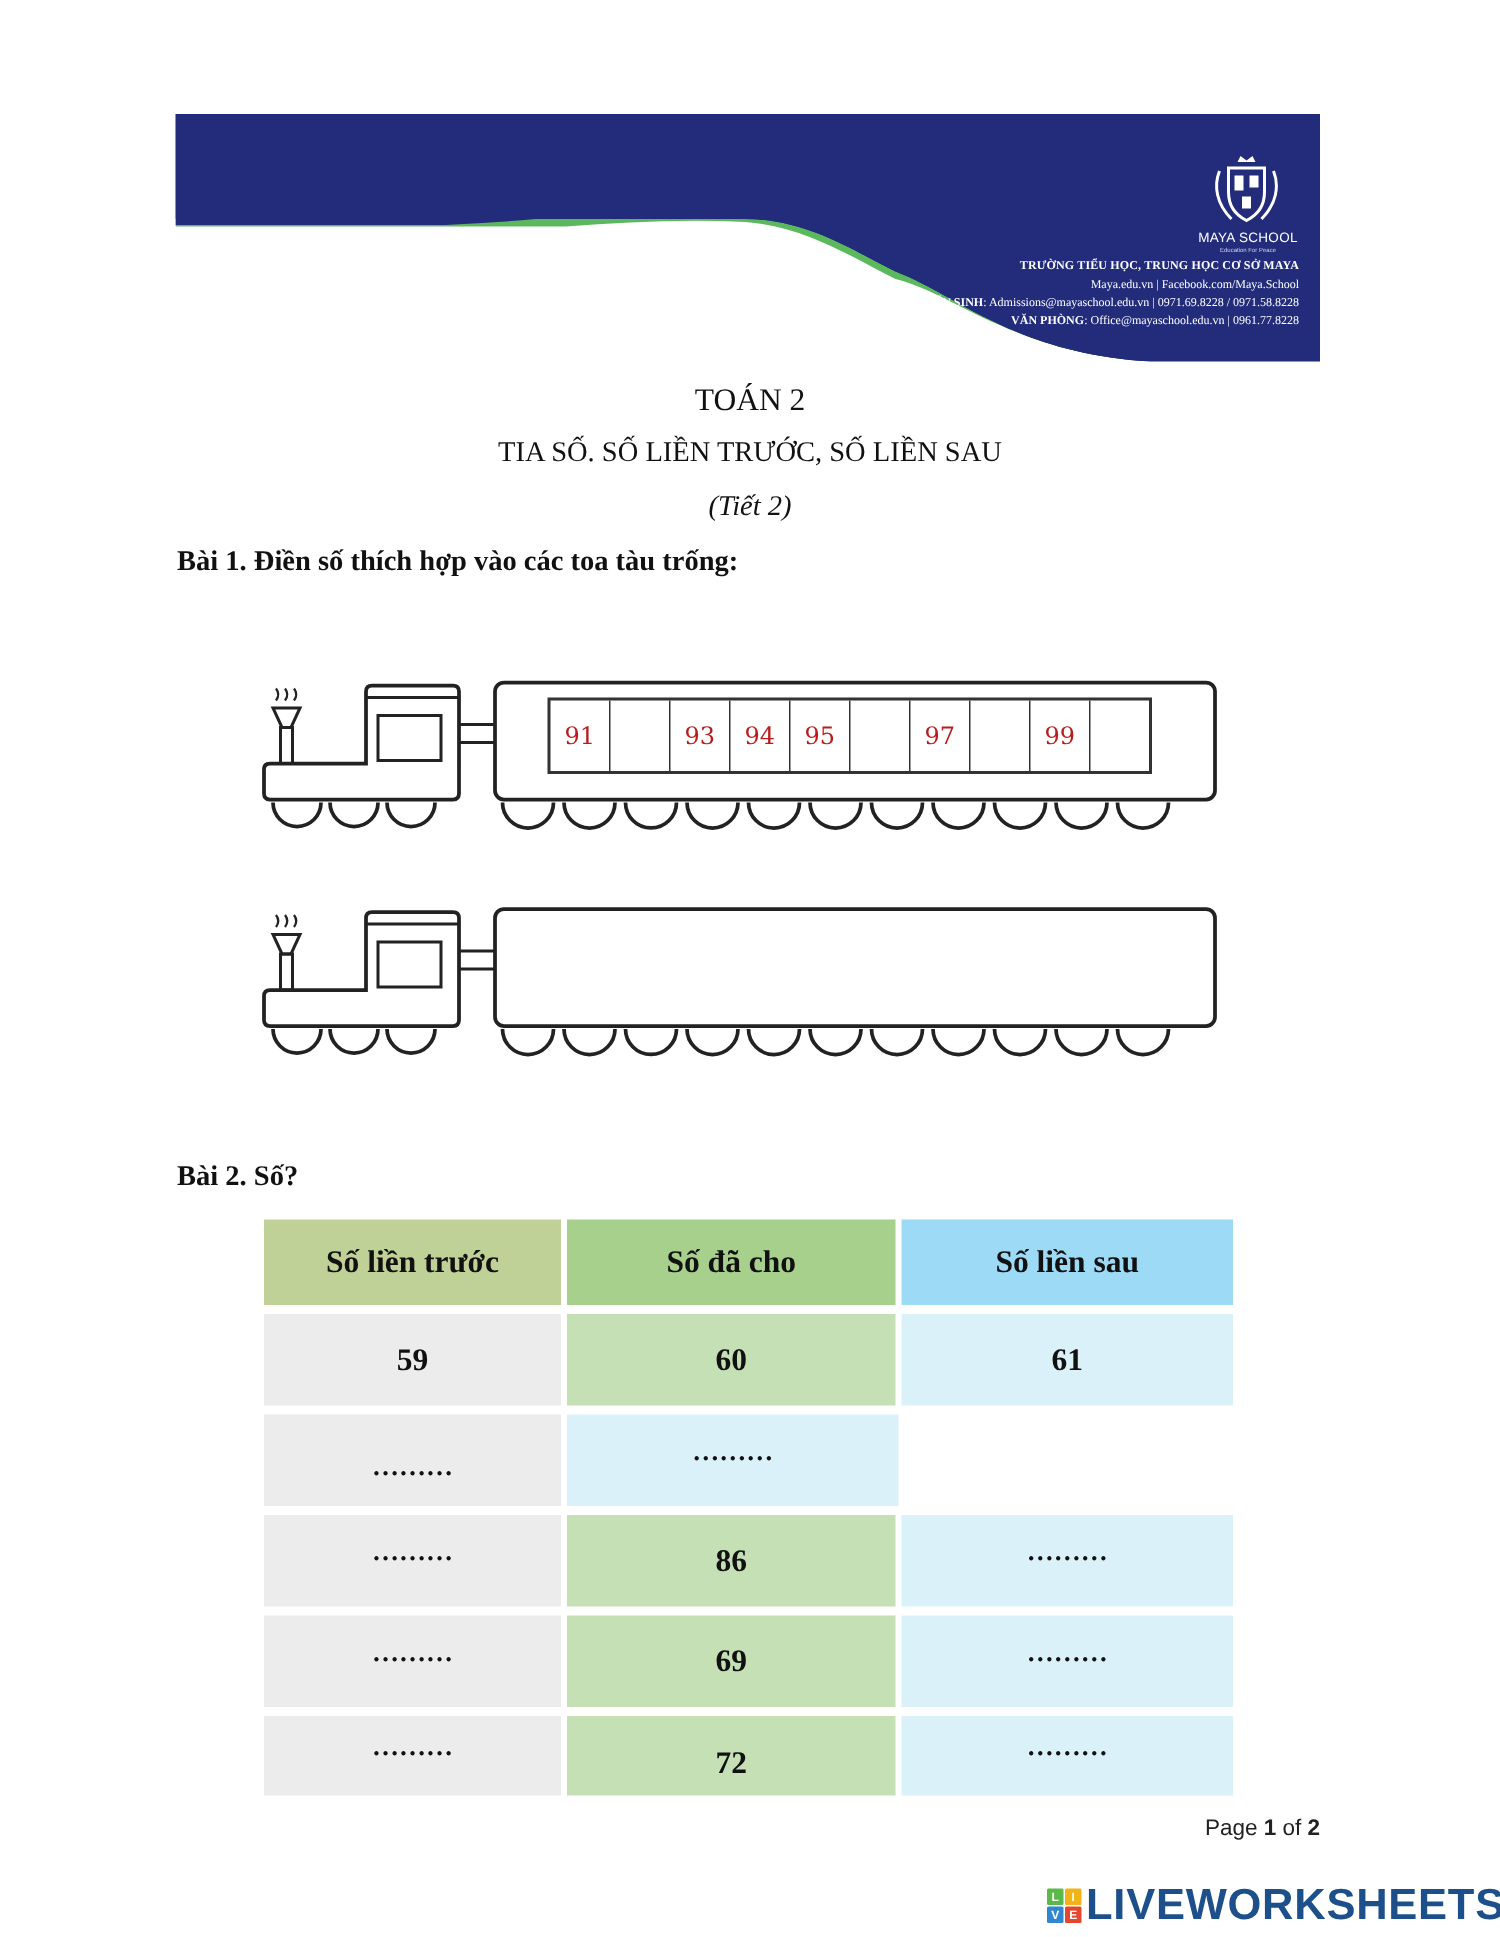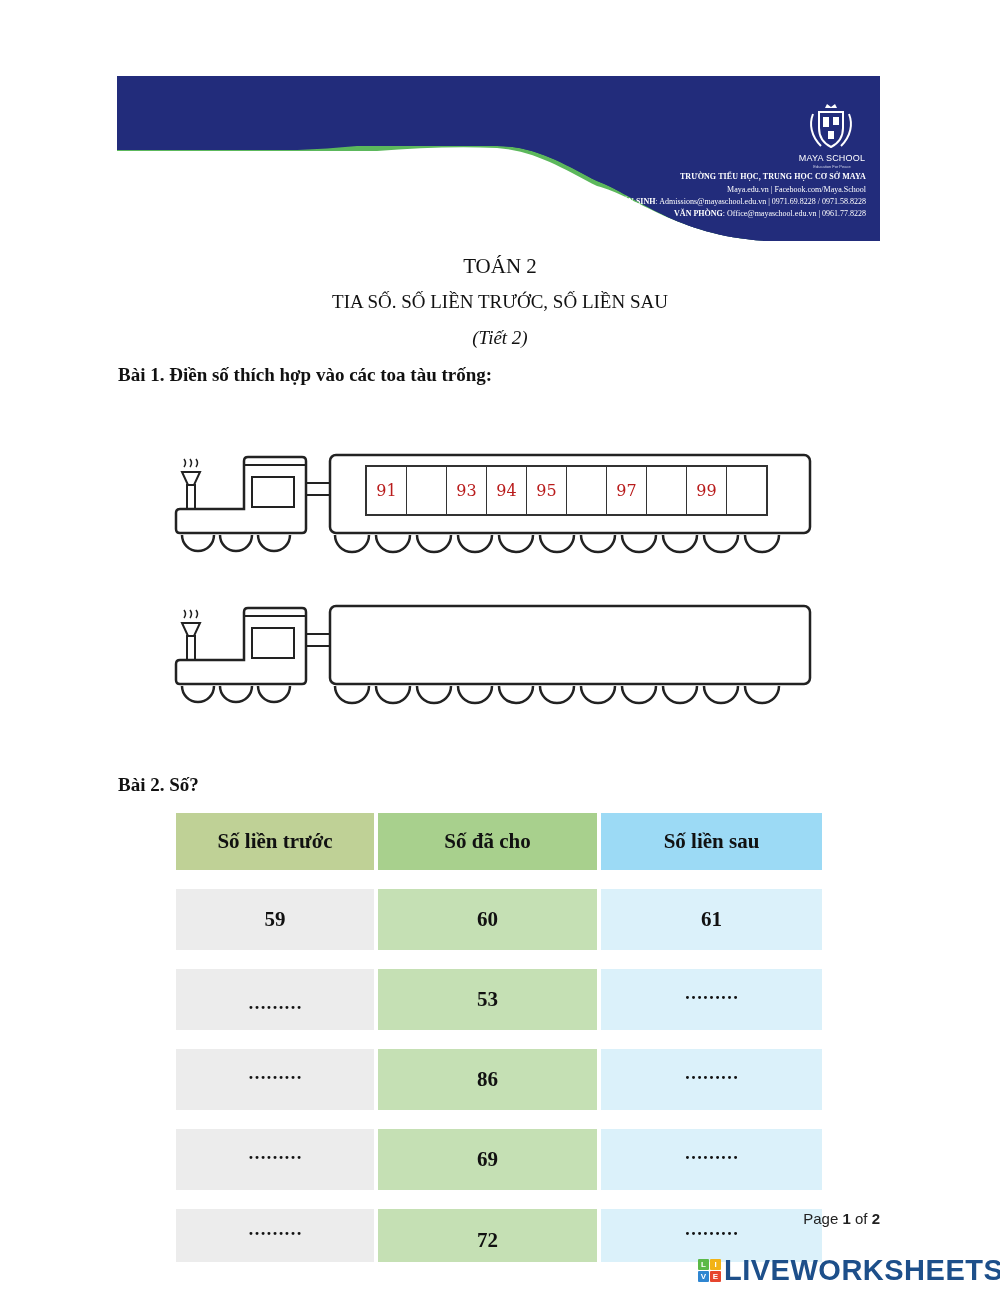--- a/index.html
+++ b/index.html
@@ -25,21 +25,21 @@
   #ex2-heading { top:774px; }
 
   
   .train { position:absolute; left:170px; width:650px; height:110px; }
   .cells { position:absolute; left:195px; display:flex; border:2px solid #333; background:#fff; }
   .cell { width:39px; height:47px; border-right:1.5px solid #333; display:flex; align-items:center; justify-content:center; font-family:"DejaVu Serif", serif; font-size:16px; color:#b91c1c; }
   .cell:last-child { border-right:none; }
 
   
   #num-table { position:absolute; left:176px; top:813px; width:646px; }
-  .trow { display:flex; gap:4px; margin-bottom:19px; }
+  .trow { display:flex; gap:4px; margin-bottom:6px; }
   .tcell { display:flex; align-items:center; justify-content:center; font-weight:bold; font-size:21px; color:#111; }
   .c1 { width:198px; }
   .c2 { width:219px; }
   .c3 { width:221px; }
   .hrow .tcell { height:57px; font-size:21px; }
   .hrow .c1 { background:#bfd196; }
   .hrow .c2 { background:#a8d08d; }
   .hrow .c3 { background:#9cdaf5; }
   .brow .c1 { background:#ececec; }
   .brow .c2 { background:#c5e0b4; }
@@ -150,21 +150,20 @@
   </div>
   <div class="trow brow">
     <div class="tcell c1">59</div>
     <div class="tcell c2">60</div>
     <div class="tcell c3">61</div>
   </div>
   <div class="trow brow">
     <div class="tcell c1">
         <span class="dots" style="top:4px">………</span>
       </div>
-    <div class="tcell c2">53</div>
     <div class="tcell c3">
         <span class="dots">………</span>
       </div>
   </div>
   <div class="trow brow">
     <div class="tcell c1">
         <span class="dots">………</span>
       </div>
     <div class="tcell c2">86</div>
     <div class="tcell c3">

